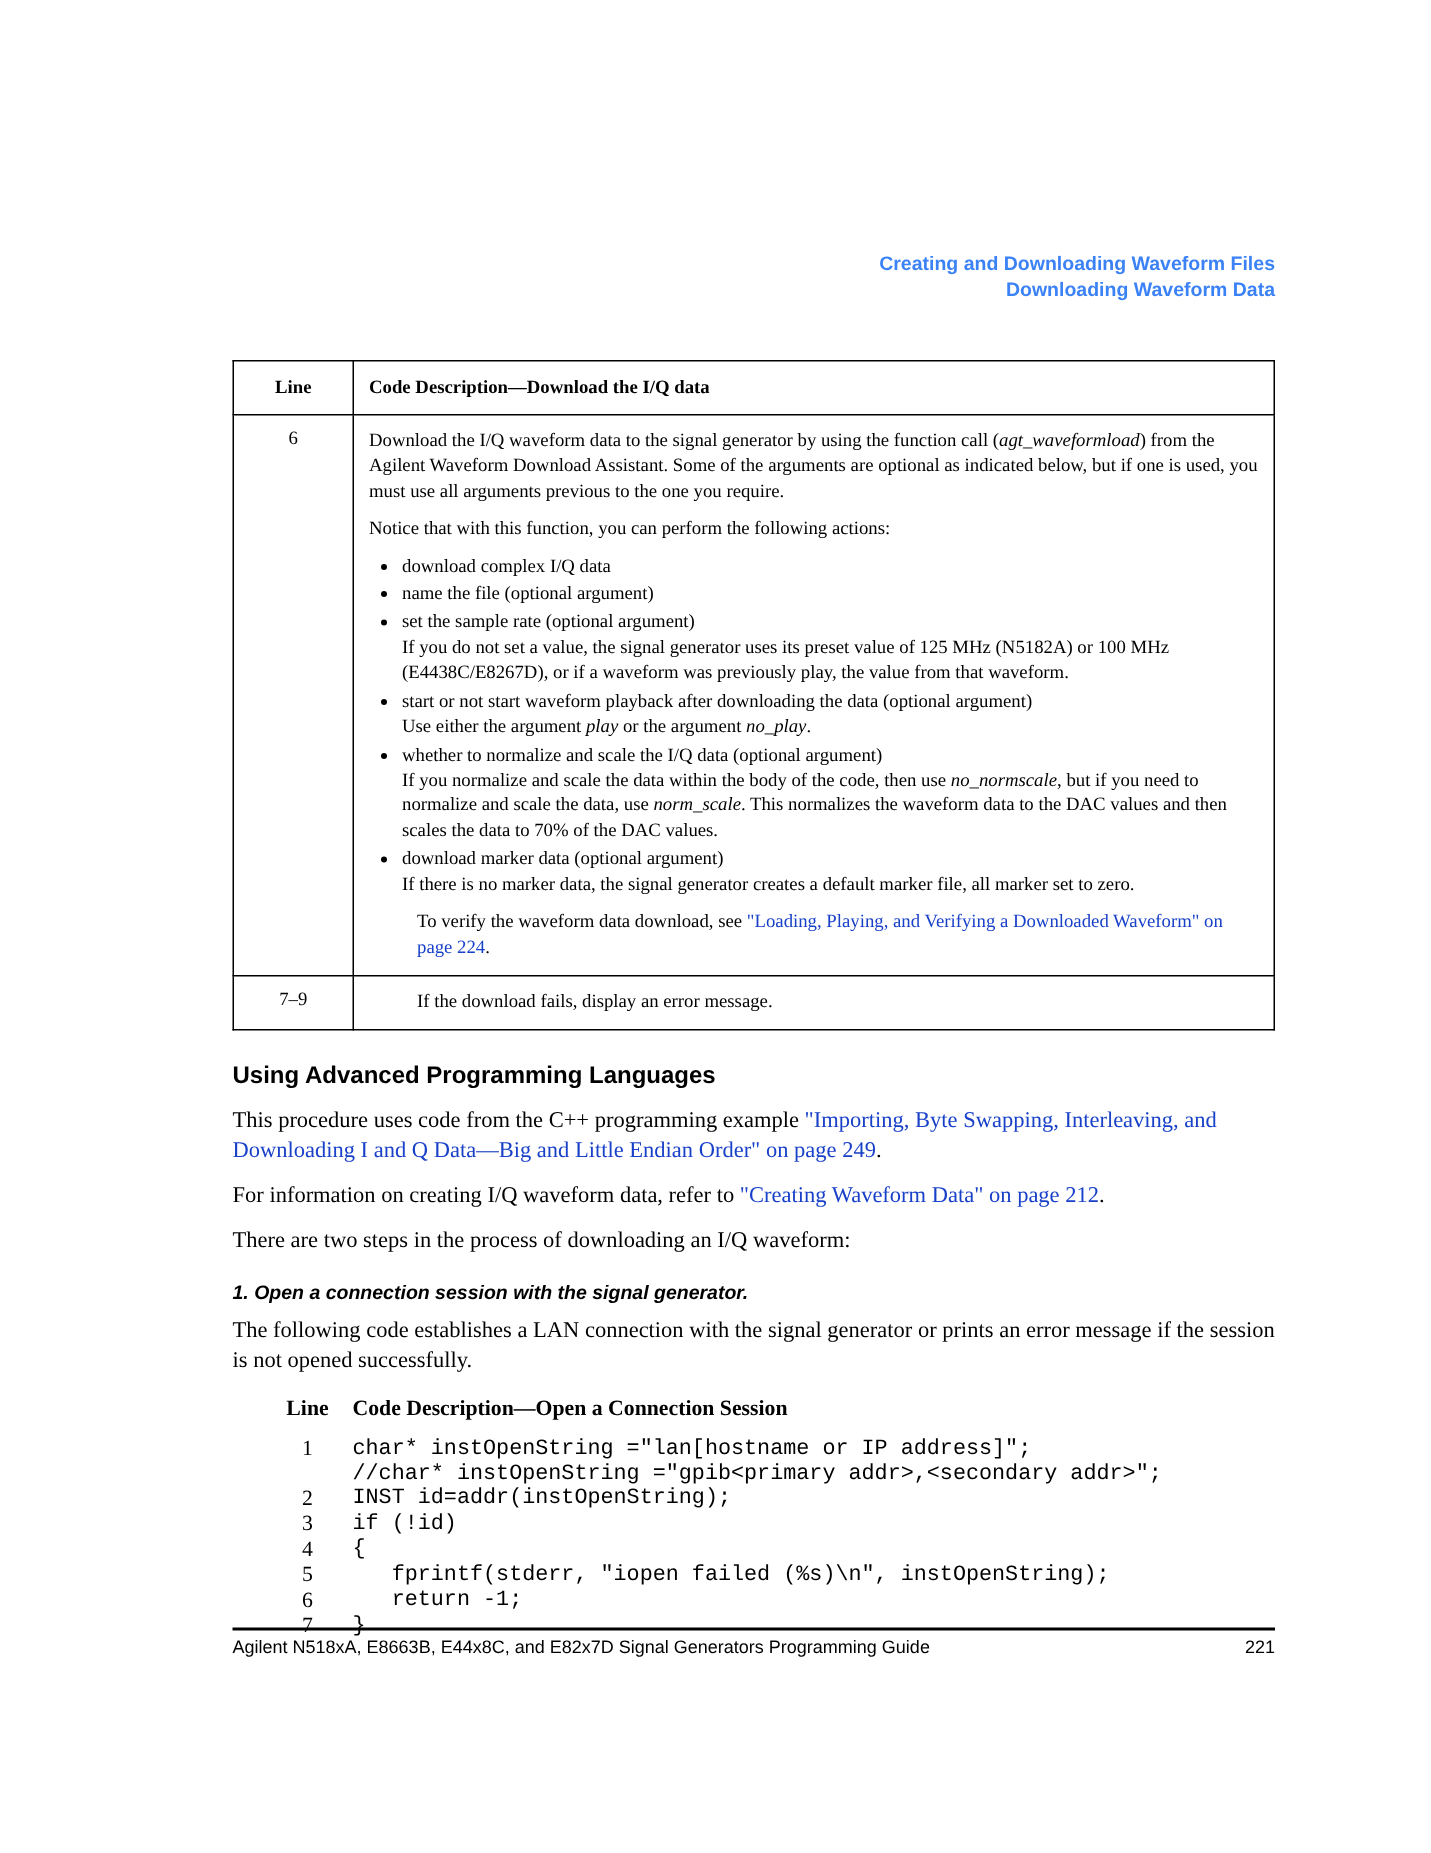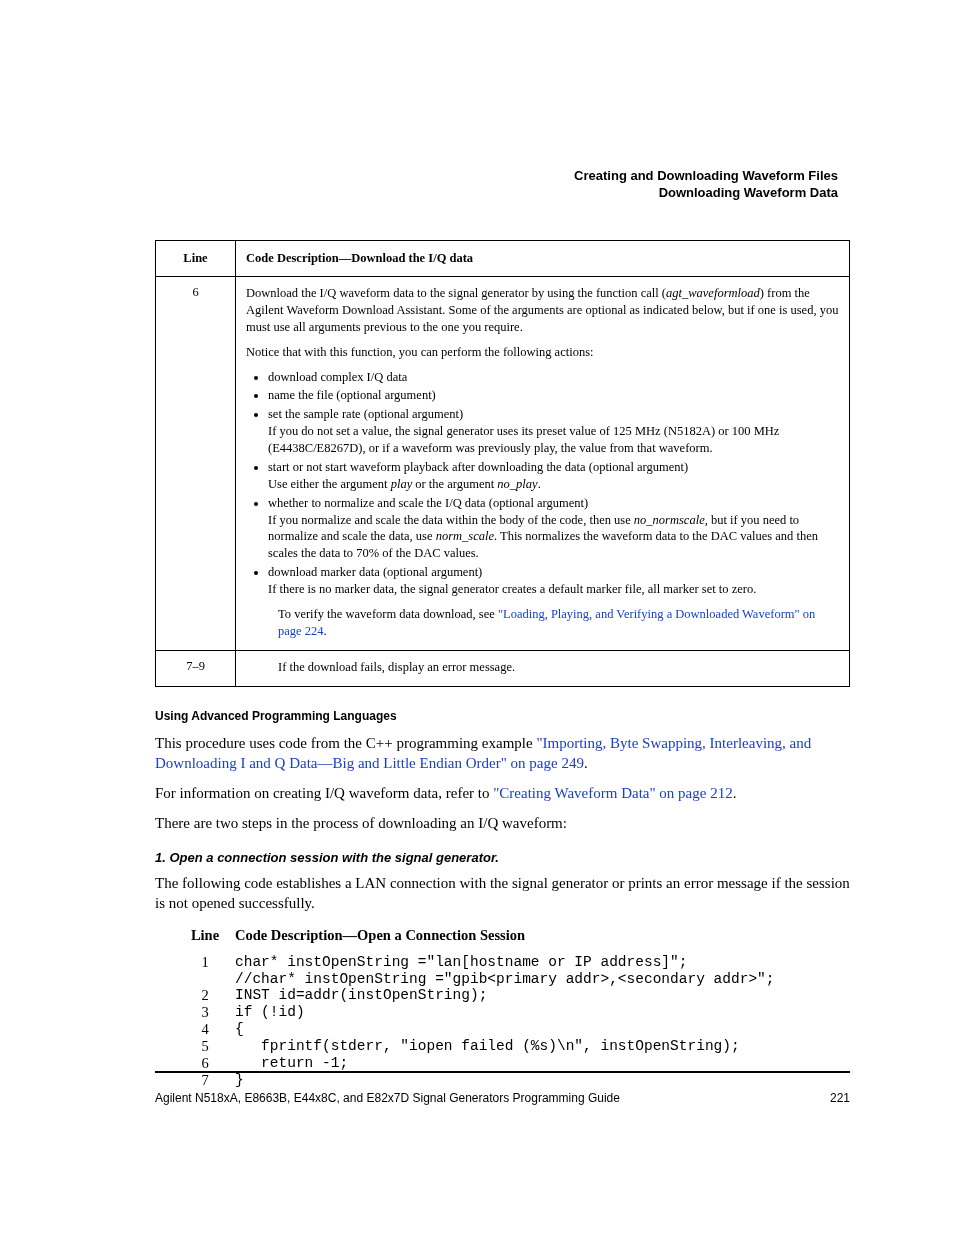--- a/index.html
+++ b/index.html
@@ -12,26 +12,26 @@
   .page {
     width: 954px;
     height: 1235px;
     position: relative;
     box-sizing: border-box;
     padding: 170px 104px 0 155px;
   }
   .header-right {
     position: absolute;
     top: 168px;
-    right: 116px;
+    right: 104px;
     text-align: right;
     font-family: Arial, Helvetica, sans-serif;
     font-size: 13px;
     font-weight: bold;
-    color: #000000;
+    color: #3b82f6;
     line-height: 1.3;
   }
   .header-right div { }
   .content {
     margin-top: 70px;
   }
   table.iq {
     border-collapse: collapse;
     width: 100%;
     font-size: 12.5px;
@@ -65,21 +65,21 @@
     margin: 2px 0;
     line-height: 1.35;
   }
   .italic { font-style: italic; }
   a.link {
     color: #1840c8;
     text-decoration: none;
   }
   h2.sec {
     font-family: Arial, Helvetica, sans-serif;
-    font-size: 12px;
+    font-size: 16px;
     font-weight: bold;
     margin: 22px 0 10px 0;
     color: #000;
   }
   p.body {
     font-size: 15px;
     margin: 0 0 10px 0;
     line-height: 1.35;
   }
   ol.steps {
@@ -119,21 +119,21 @@
     font-family: "Times New Roman", Times, serif;
     font-weight: bold;
   }
   .code-table .hdr { margin-bottom: 10px; }
   .footerbar {
     position: absolute;
     bottom: 130px;
     left: 155px;
     right: 104px;
     border-top: 2px solid #000;
-    padding-top: 18px;
+    padding-top: 4px;
     font-family: Arial, Helvetica, sans-serif;
     font-size: 12px;
     display: flex;
     justify-content: space-between;
   }
 </style>
 </head>
 <body>
 
 <div class="page">

